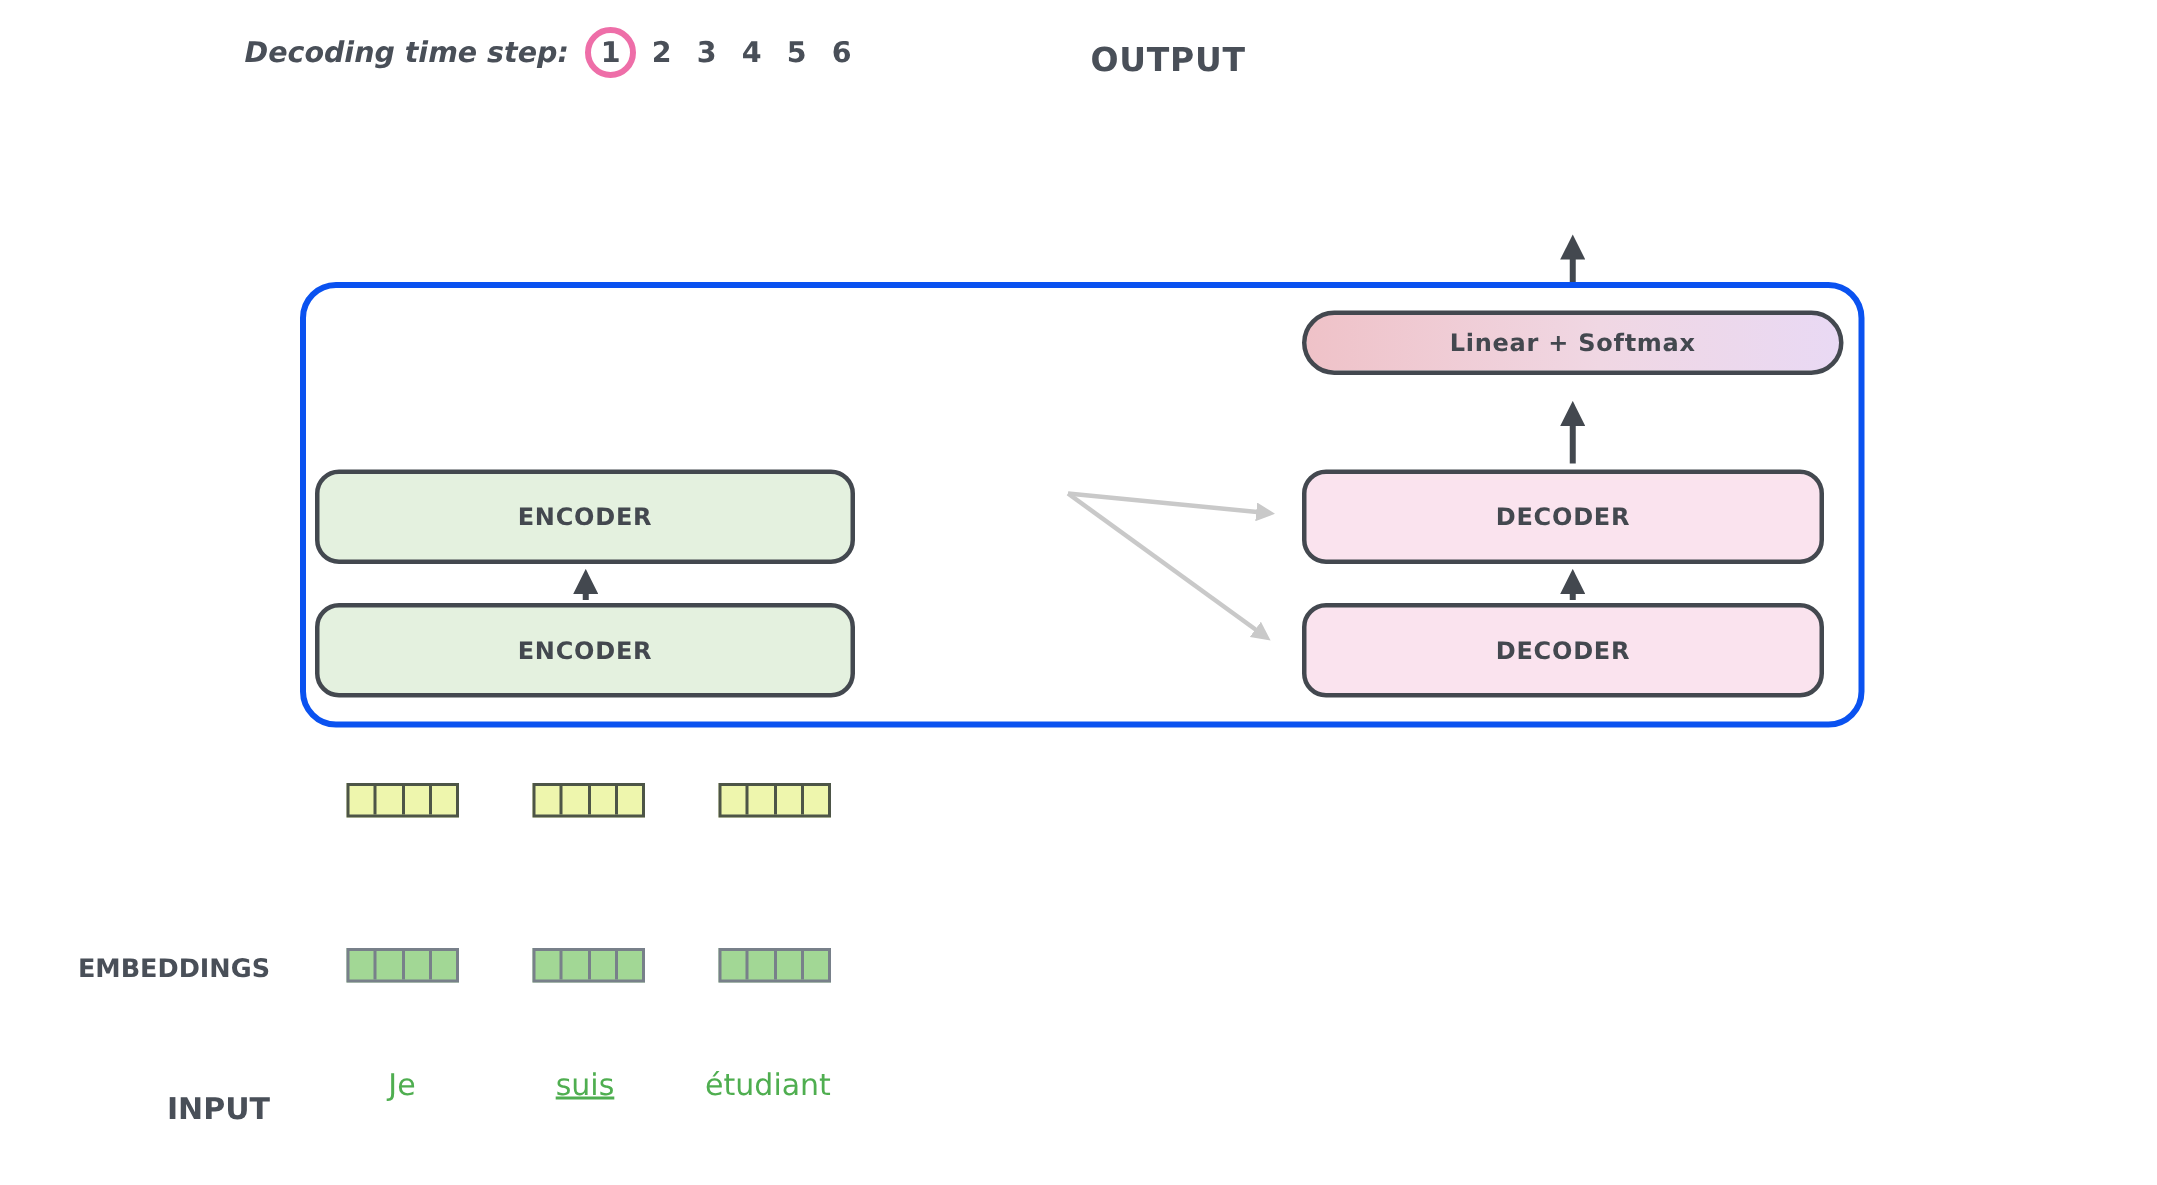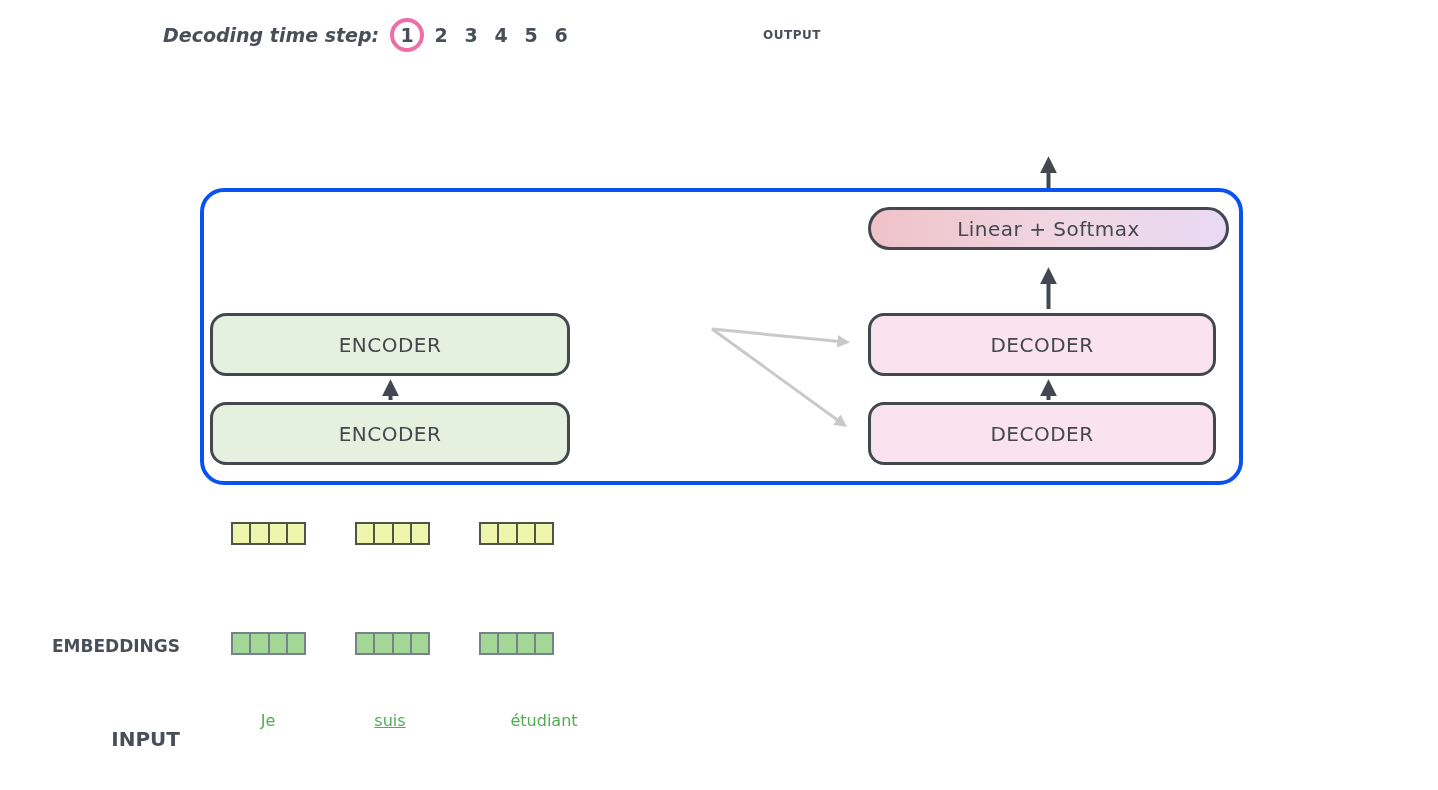--- a/index.html
+++ b/index.html
@@ -37,23 +37,23 @@
     width: 26px;
     height: 26px;
     line-height: 26px;
     border: 4px solid var(--step_highlight_pink, #ee6ea8);
     border-radius: 50%;
     margin: 0 2px;
   }
 
   .output-label {
     position: absolute;
-    left: 763px;
+    left: 727px;
     top: 28px;
-    font-size: 12px;
+    font-size: 22px;
     font-weight: bold;
     letter-spacing: 0.5px;
     color: var(--text_gray, #494f58);
     text-align: center;
   }
 
   
   .transformer-box {
     position: absolute;
     left: 200px;
@@ -67,22 +67,22 @@
   }
 
   .module {
     position: absolute;
     box-sizing: border-box;
     border: 3.5px solid var(--dark, #43484f);
     border-radius: 16px;
     display: flex;
     align-items: center;
     justify-content: center;
-    font-size: 20px;
-    font-weight: normal;
+    font-size: 16px;
+    font-weight: bold;
     letter-spacing: 0.5px;
     color: var(--dark, #43484f);
   }
   .encoder { left: 210px; width: 360px; height: 63px; background: var(--encoder_fill, #e4f1df); }
   .encoder.top    { top: 313px; }
   .encoder.bottom { top: 402px; }
   .decoder { left: 868px; width: 348px; height: 63px; background: var(--decoder_fill, #fae3ee); }
   .decoder.top    { top: 313px; }
   .decoder.bottom { top: 402px; }
   .linear-softmax {
@@ -143,26 +143,26 @@
   .vec.v1 { left: 231px; }
   .vec.v2 { left: 355px; }
   .vec.v3 { left: 479px; }
 
   
   .token {
     position: absolute;
     top: 711px;
     transform: translateX(-50%);
     color: var(--input_green, #4fae50);
-    font-size: 16px;
+    font-size: 20px;
     white-space: nowrap;
   }
   .token.t1 { left: 268px; }
   .token.t2 { left: 390px; text-decoration: underline; }
-  .token.t3 { left: 544px; }
+  .token.t3 { left: 512px; }
 </style>
 </head>
 <body>
 
 <div id="stage">
 
   <div class="decoding-header">
     <span class="hdr-label">Decoding time step:</span>
     <span class="step active">1</span>
     <span class="step">2</span>

